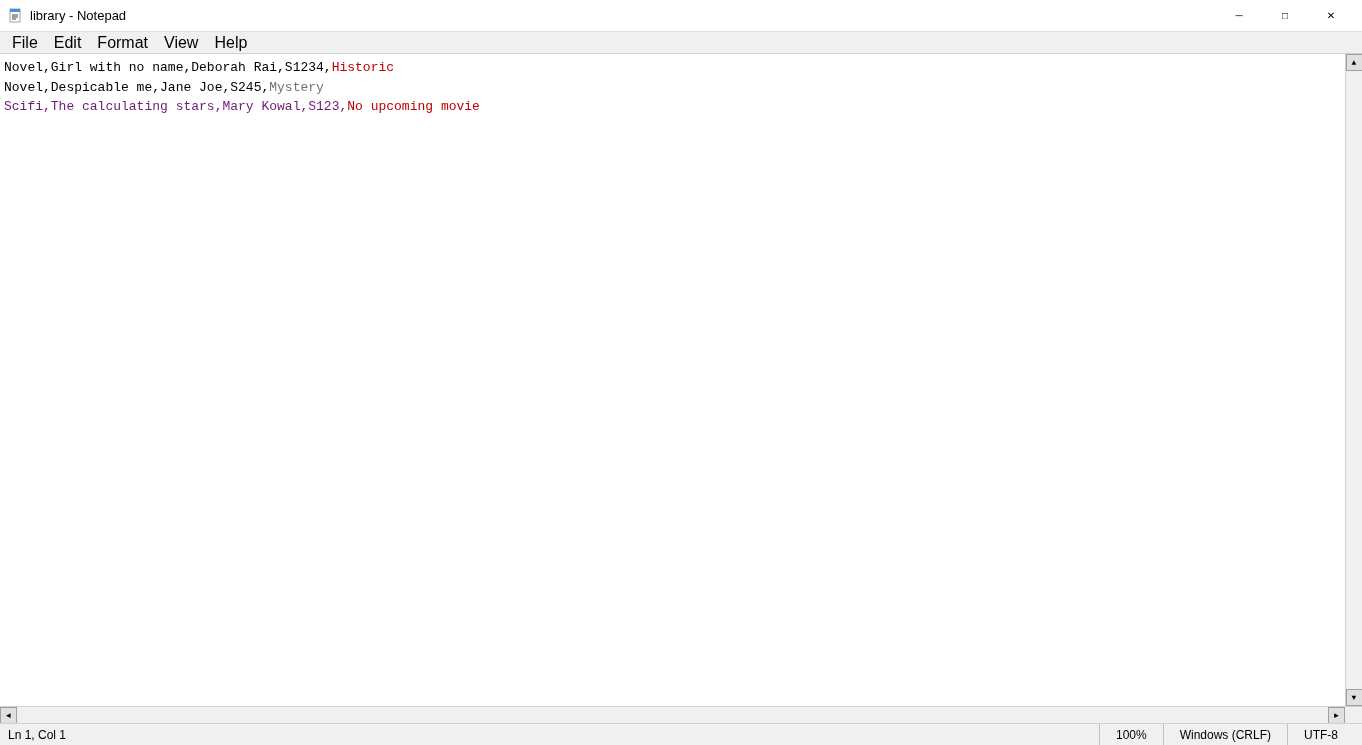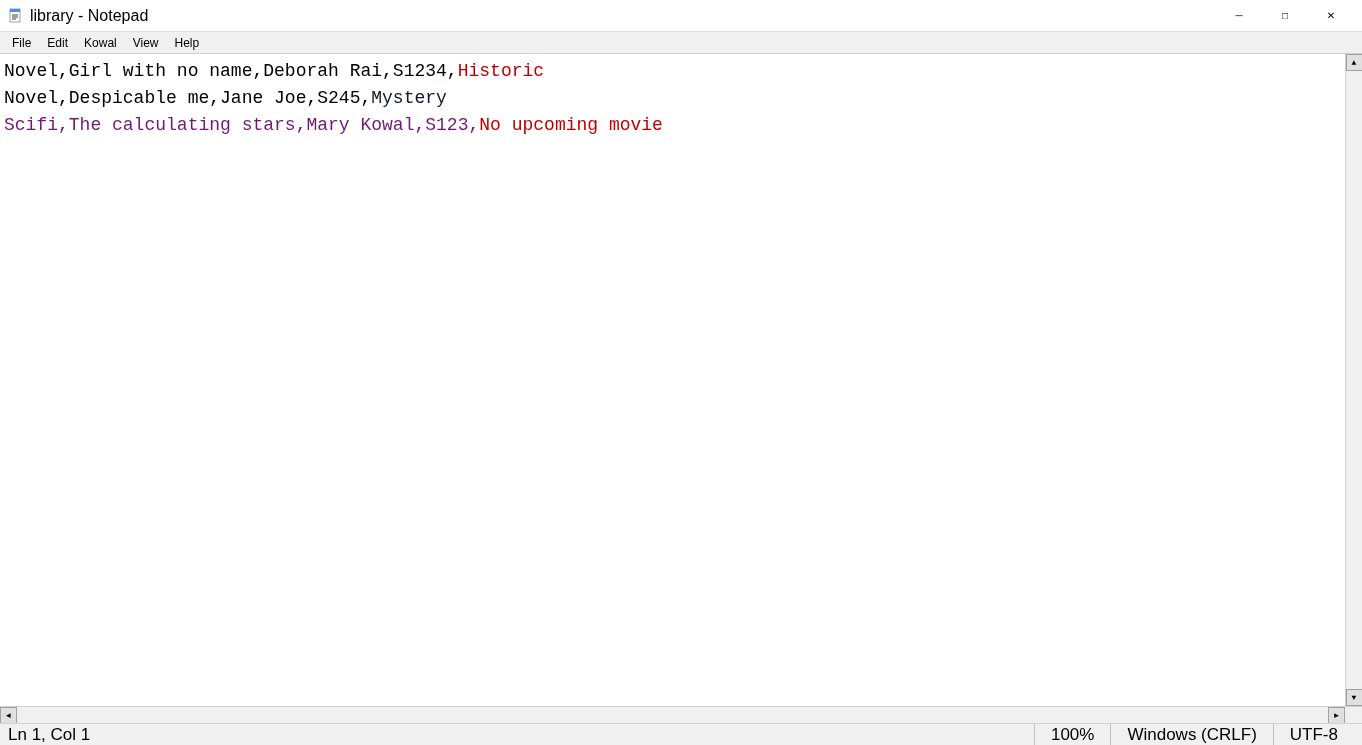--- a/index.html
+++ b/index.html
@@ -45,21 +45,21 @@
       justify-content: center;
     }
 
     .title-bar-icon svg {
       width: 16px;
       height: 16px;
     }
 
     .title-bar-text {
       font-family: 'Segoe UI', Arial, sans-serif;
-      font-size: 16px;
+      font-size: 13px;
       color: #000;
     }
 
     .title-bar-controls {
       display: flex;
       align-items: center;
       gap: 0;
     }
 
     .title-bar-btn {
@@ -81,21 +81,21 @@
       display: flex;
       align-items: center;
       background: #f0f0f0;
       height: 22px;
       padding: 0 4px;
       border-bottom: 1px solid #d0d0d0;
     }
 
     .menu-item {
       font-family: 'Segoe UI', Arial, sans-serif;
-      font-size: 12px;
+      font-size: 16px;
       padding: 2px 8px;
       cursor: pointer;
       color: #000;
     }
 
     
     .editor-container {
       display: flex;
       flex: 1;
       overflow: hidden;
@@ -105,21 +105,21 @@
 
     .editor-content {
       flex: 1;
       overflow: auto;
       background: #ffffff;
       padding: 4px;
     }
 
     .text-line {
       font-family: 'Courier New', Courier, monospace;
-      font-size: 18px;
+      font-size: 13px;
       line-height: 1.5;
       white-space: pre;
       color: #000;
     }
 
     .scrollbar-v {
       width: 17px;
       background: #f0f0f0;
       border-left: 1px solid #d0d0d0;
       display: flex;
@@ -189,21 +189,21 @@
       border-top: 1px solid #d0d0d0;
       display: flex;
       align-items: center;
       justify-content: flex-end;
       padding: 0 8px;
       gap: 0;
     }
 
     .status-item {
       font-family: 'Segoe UI', Arial, sans-serif;
-      font-size: 17px;
+      font-size: 12px;
       color: #000;
       padding: 0 16px;
       border-left: 1px solid #c0c0c0;
       height: 100%;
       display: flex;
       align-items: center;
     }
 
     .status-item:first-child {
       border-left: none;
@@ -230,31 +230,31 @@
   <div class="title-bar-controls">
     <button class="title-bar-btn">─</button>
     <button class="title-bar-btn">□</button>
     <button class="title-bar-btn close">✕</button>
   </div>
 </div>
 
 <div class="menu-bar">
   <div class="menu-item">File</div>
   <div class="menu-item">Edit</div>
-  <div class="menu-item">Kowal</div>
+  <div class="menu-item">Format</div>
   <div class="menu-item">View</div>
   <div class="menu-item">Help</div>
 </div>
 
 <div style="display:flex; flex-direction:column; flex:1; overflow:hidden;">
   <div class="editor-container">
     <div class="editor-content" id="editor-content">
 
     <div class="text-line"><span style="color: rgb(0, 0, 0);">Novel,Girl with no name,Deborah Rai,S1234,</span><span style="color: rgb(192, 0, 0);">Historic</span></div>
-        <div class="text-line"><span style="color: rgb(0, 0, 0);">Novel,Despicable me,Jane Joe,S245,</span><span style="color: #0f172a; font-family: Liberation Mono, monospace;">Mystery</span></div>
+        <div class="text-line"><span style="color: rgb(0, 0, 0);">Novel,Despicable me,Jane Joe,S245,</span><span style="color: #737373; font-family: Liberation Mono, monospace;">Mystery</span></div>
         <div class="text-line"><span style="color: #701a75;">Scifi,The calculating stars,Mary Kowal,S123,</span><span style="color: rgb(192, 0, 0);">No upcoming movie</span></div>
       </div>
     <div class="scrollbar-v">
       <div class="scrollbar-btn">▲</div>
       <div class="scrollbar-track"></div>
       <div class="scrollbar-btn">▼</div>
     </div>
   </div>
   <div class="hscrollbar-container">
     <div class="hscrollbar-btn">◄</div>

